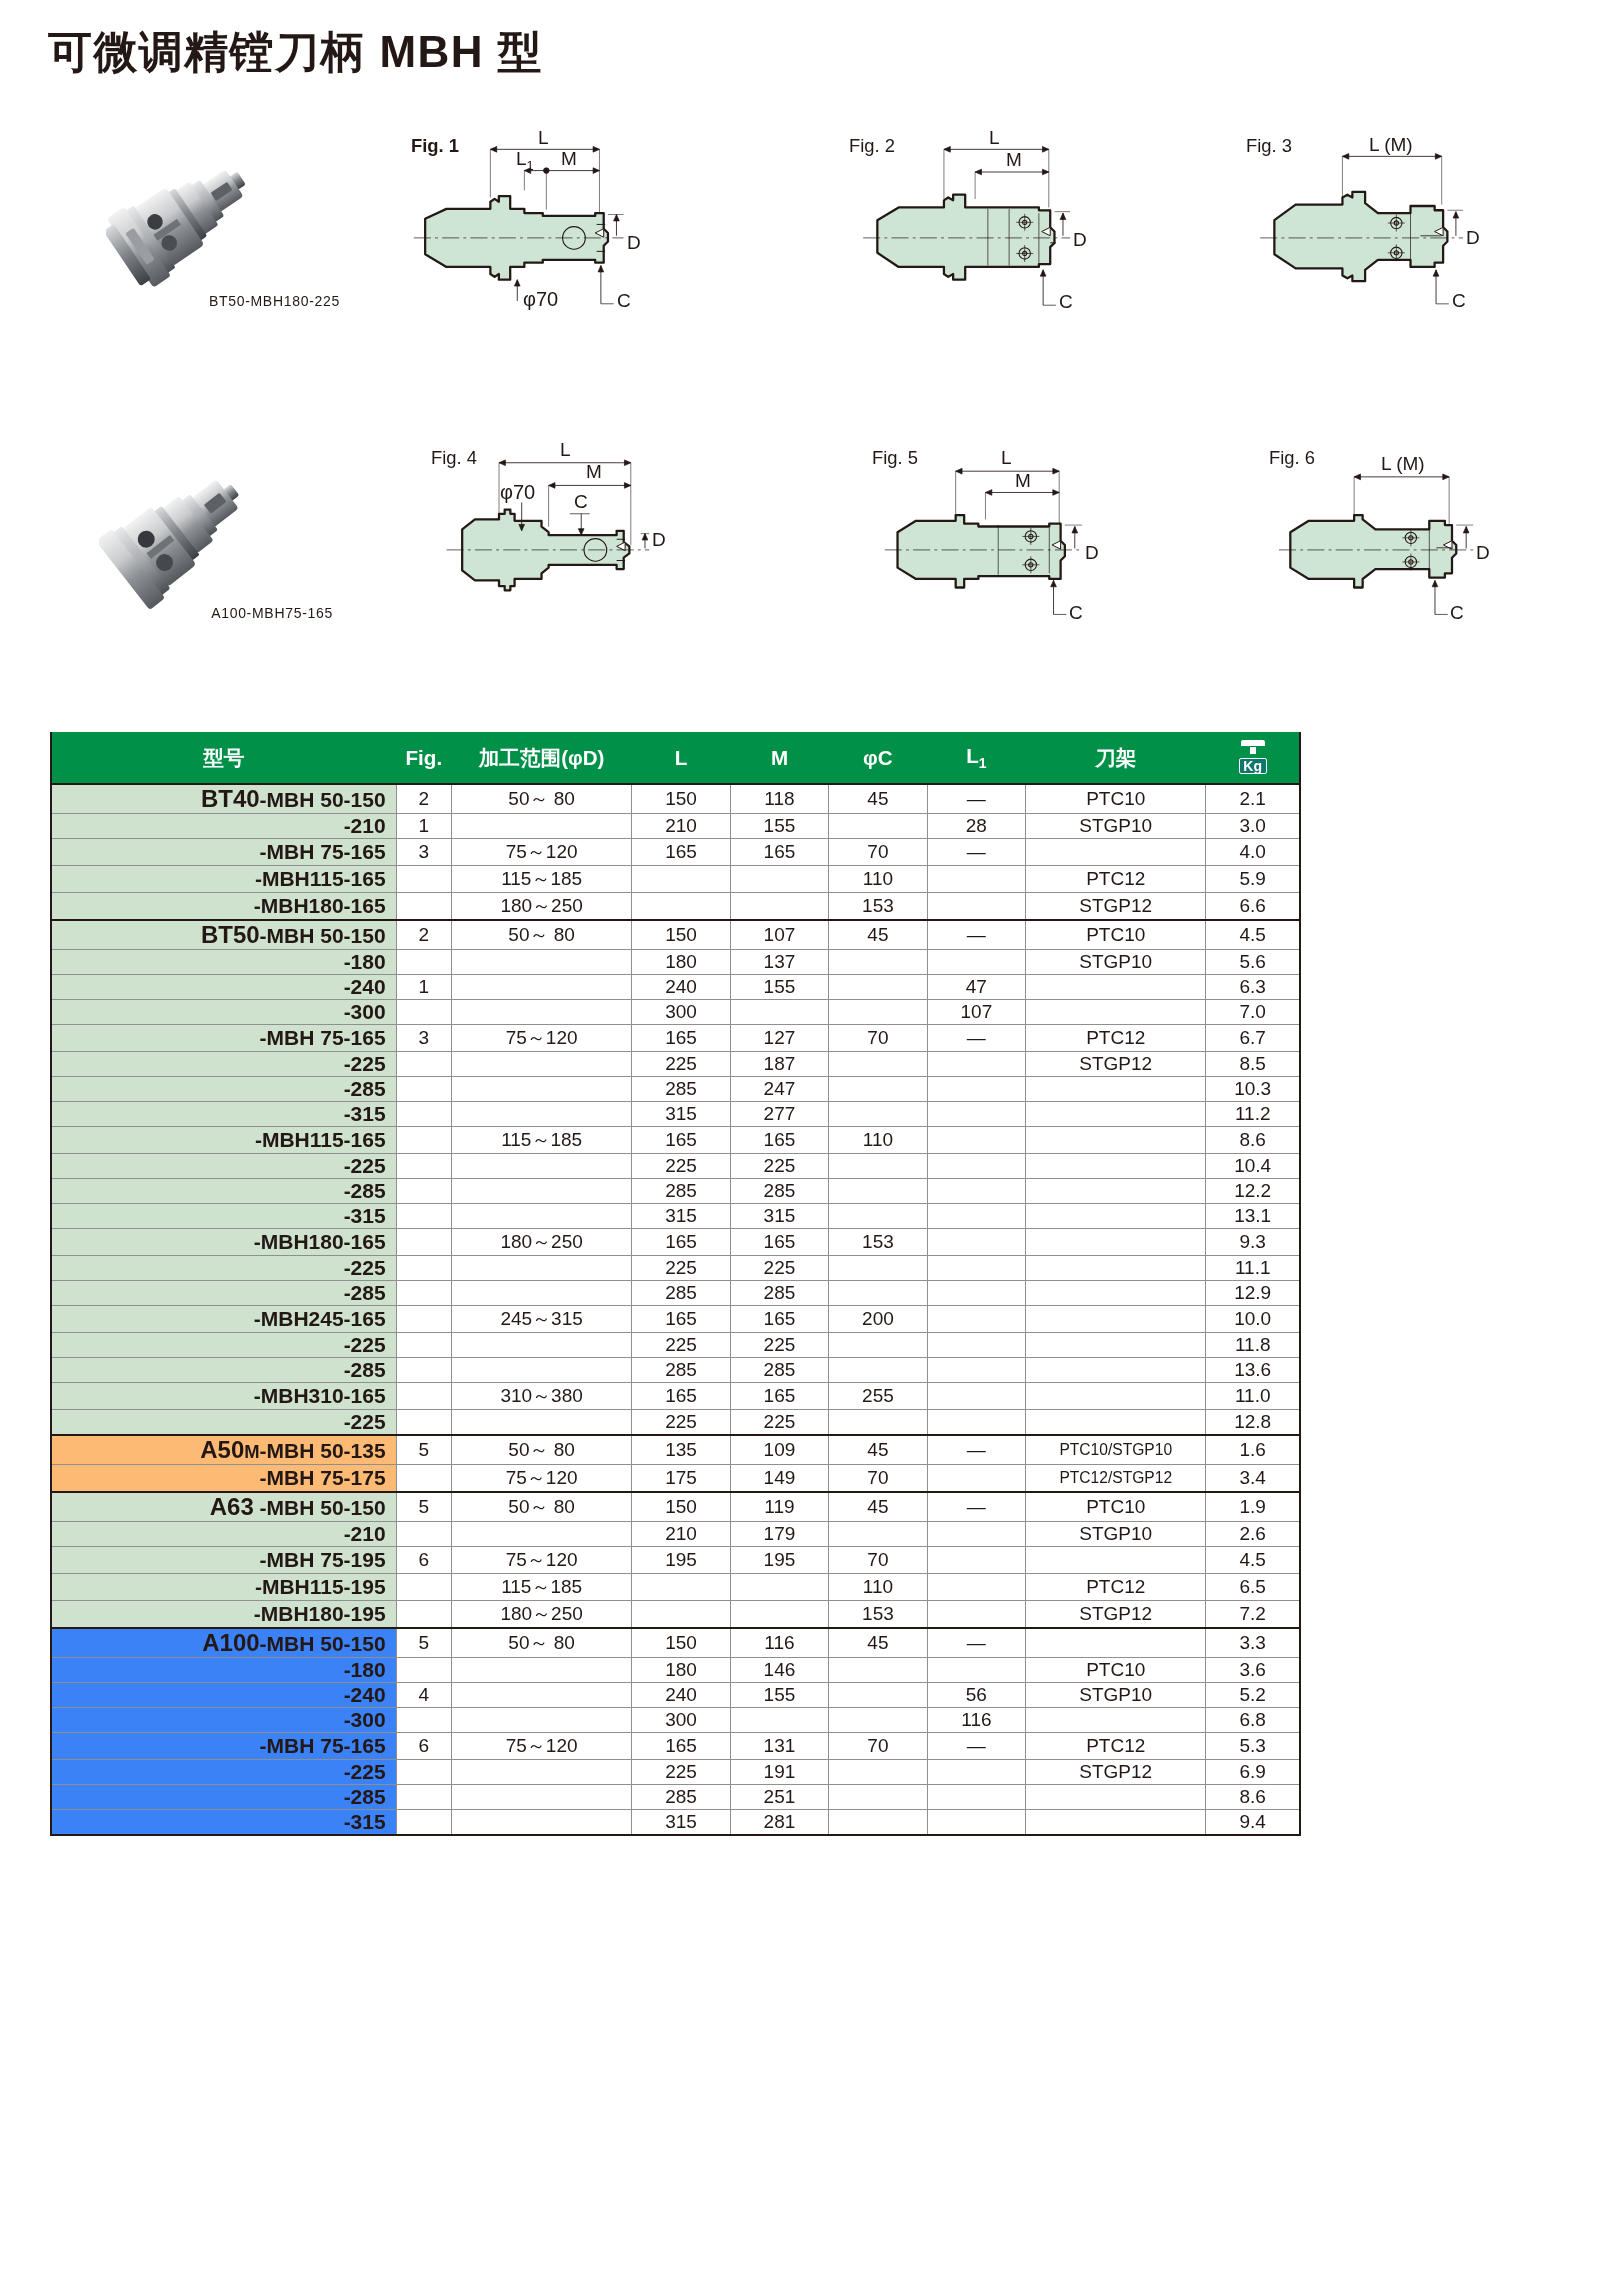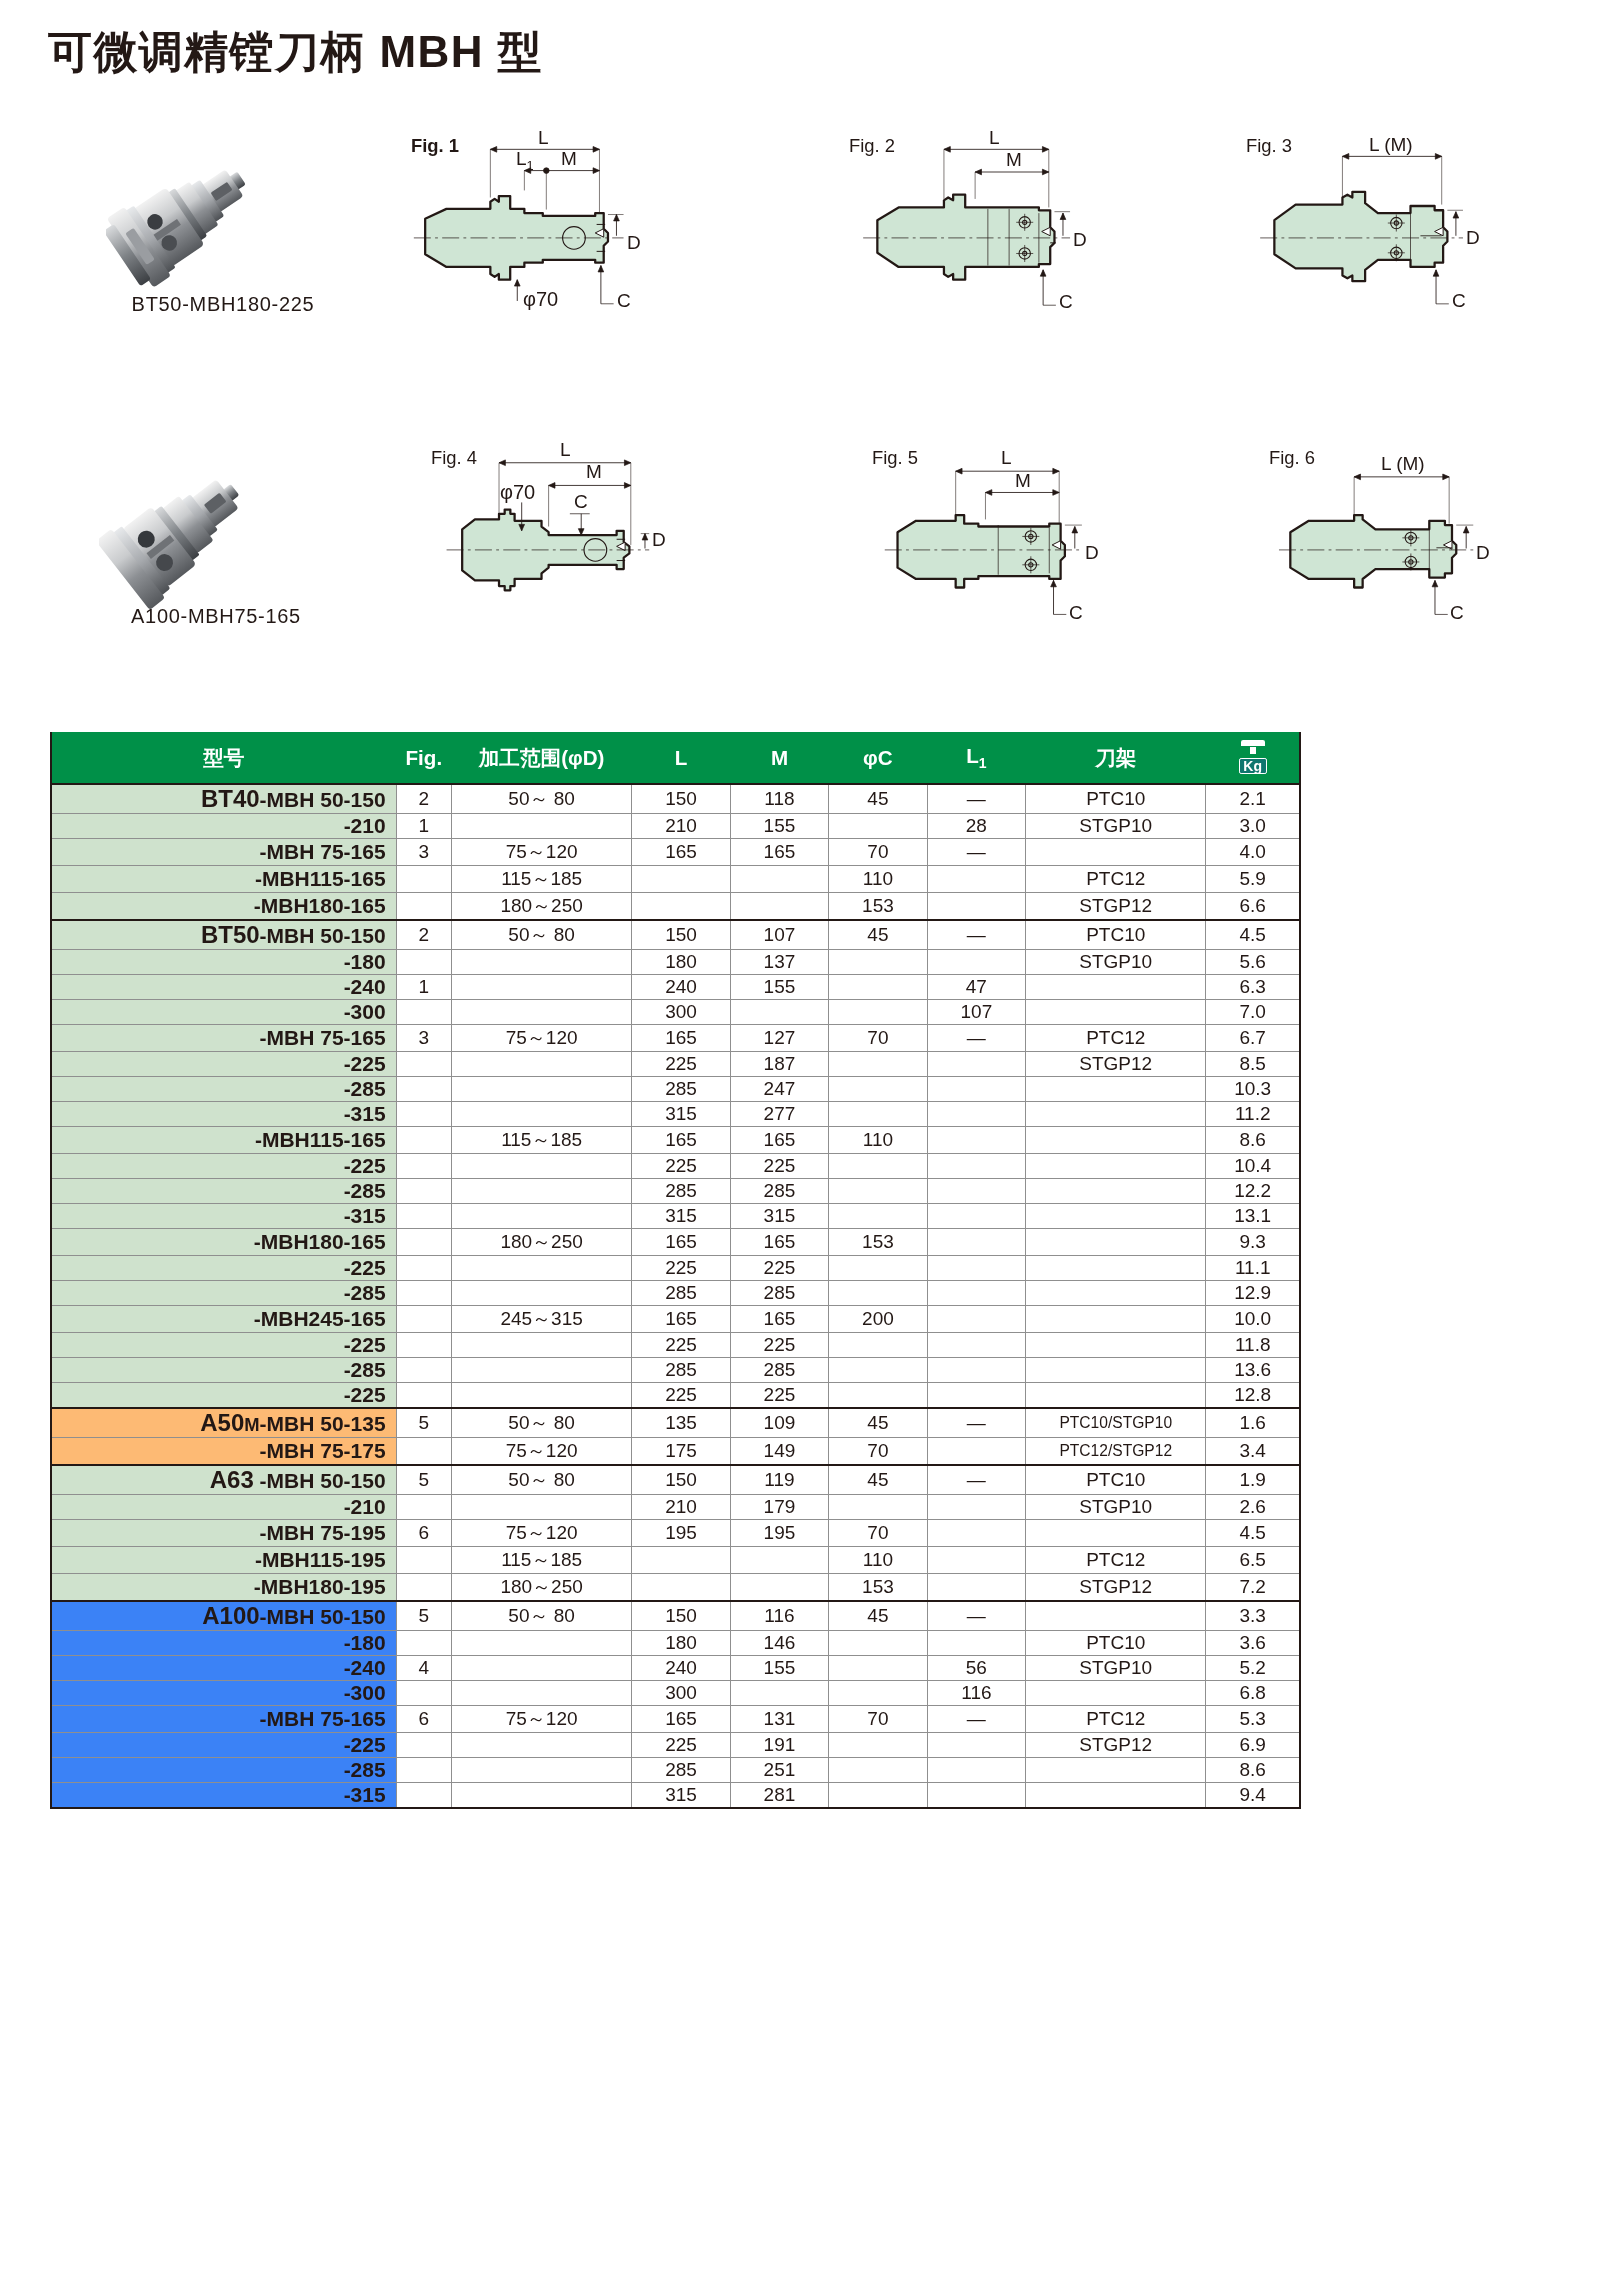--- a/index.html
+++ b/index.html
@@ -17,22 +17,22 @@
   
   .title {
     position:absolute; left:48px; top:23px;
     font-size:44px; font-weight:bold; letter-spacing:1.4px;
     color:#231815; white-space:nowrap;
   }
 
   
   .photo-block { position:absolute; }
   .photo-caption {
-    font-size:20px; letter-spacing:0.7px; color:#231815;
-    text-align:center; white-space:nowrap;
+    font-size:14px; letter-spacing:0.7px; color:#231815;
+    text-align:right; white-space:nowrap;
   }
 
   
   .fig { position:absolute; }
   .fig-label { position:absolute; font-size:18.4px; color:#231815; white-space:nowrap;}
   .dimlabel { position:absolute; font-size:19px; color:#231815; white-space:nowrap;}
   .dimlabel .sub { font-size:12.8px; vertical-align:sub; }
 
   
   .spec-table {
@@ -692,20 +692,31 @@
           <td class="nb-top"></td>
           <td class="nb-top"></td>
           <td>285</td>
           <td>285</td>
           <td class="nb-top"></td>
           <td class="nb-top"></td>
           <td class="nb-top"></td>
           <td>13.6</td>
         </tr>
         <tr class="grp-bt50">
+          <td class="model">-MBH310-165</td>
+          <td class="nb-top"></td>
+          <td>310～380</td>
+          <td>165</td>
+          <td>165</td>
+          <td>255</td>
+          <td class="nb-top"></td>
+          <td class="nb-top"></td>
+          <td>11.0</td>
+        </tr>
+        <tr class="grp-bt50">
           <td class="model">-225</td>
           <td class="nb-top"></td>
           <td class="nb-top"></td>
           <td>225</td>
           <td>225</td>
           <td class="nb-top"></td>
           <td class="nb-top"></td>
           <td class="nb-top"></td>
           <td>12.8</td>
         </tr>

